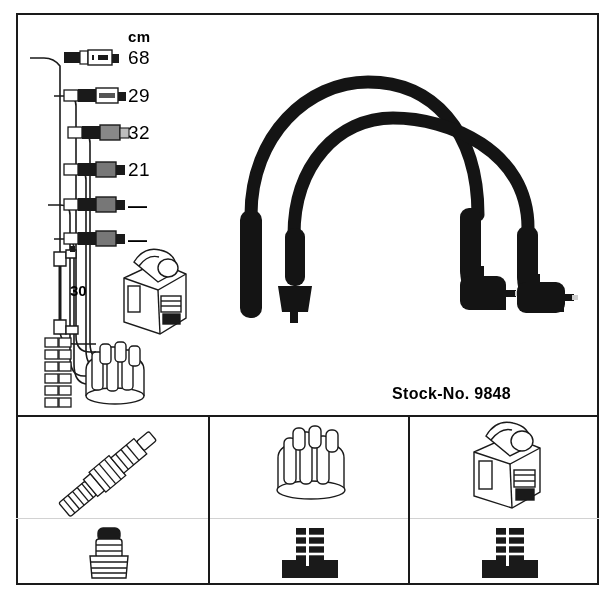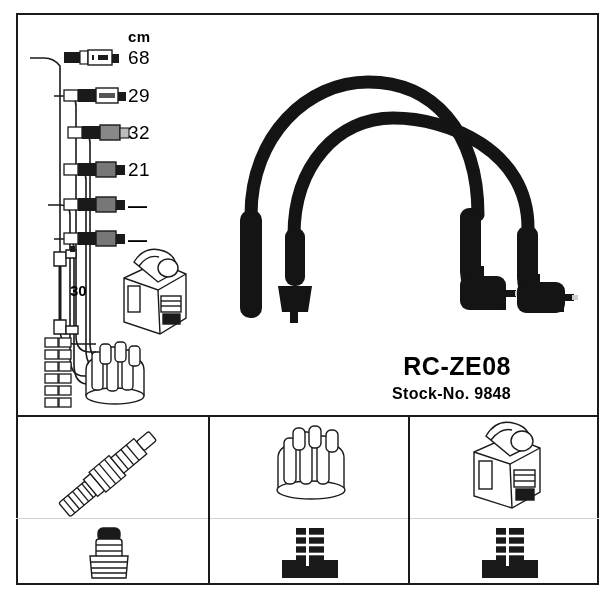--- a/index.html
+++ b/index.html
@@ -281,16 +281,15 @@
 
   <div class="meas" style="top:48px">68</div>
   <div class="meas" style="top:86px">29</div>
   <div class="meas" style="top:123px">32</div>
   <div class="meas" style="top:160px">21</div>
   <div class="meas dash" style="top:196px">—</div>
   <div class="meas dash" style="top:230px">—</div>
 
   <div class="meas-30">30</div>
 
-  <div class="title">RC-ZE08</div>
   <div class="stockno">Stock-No. 9848</div>
 
 </div>
 
 </body></html>

